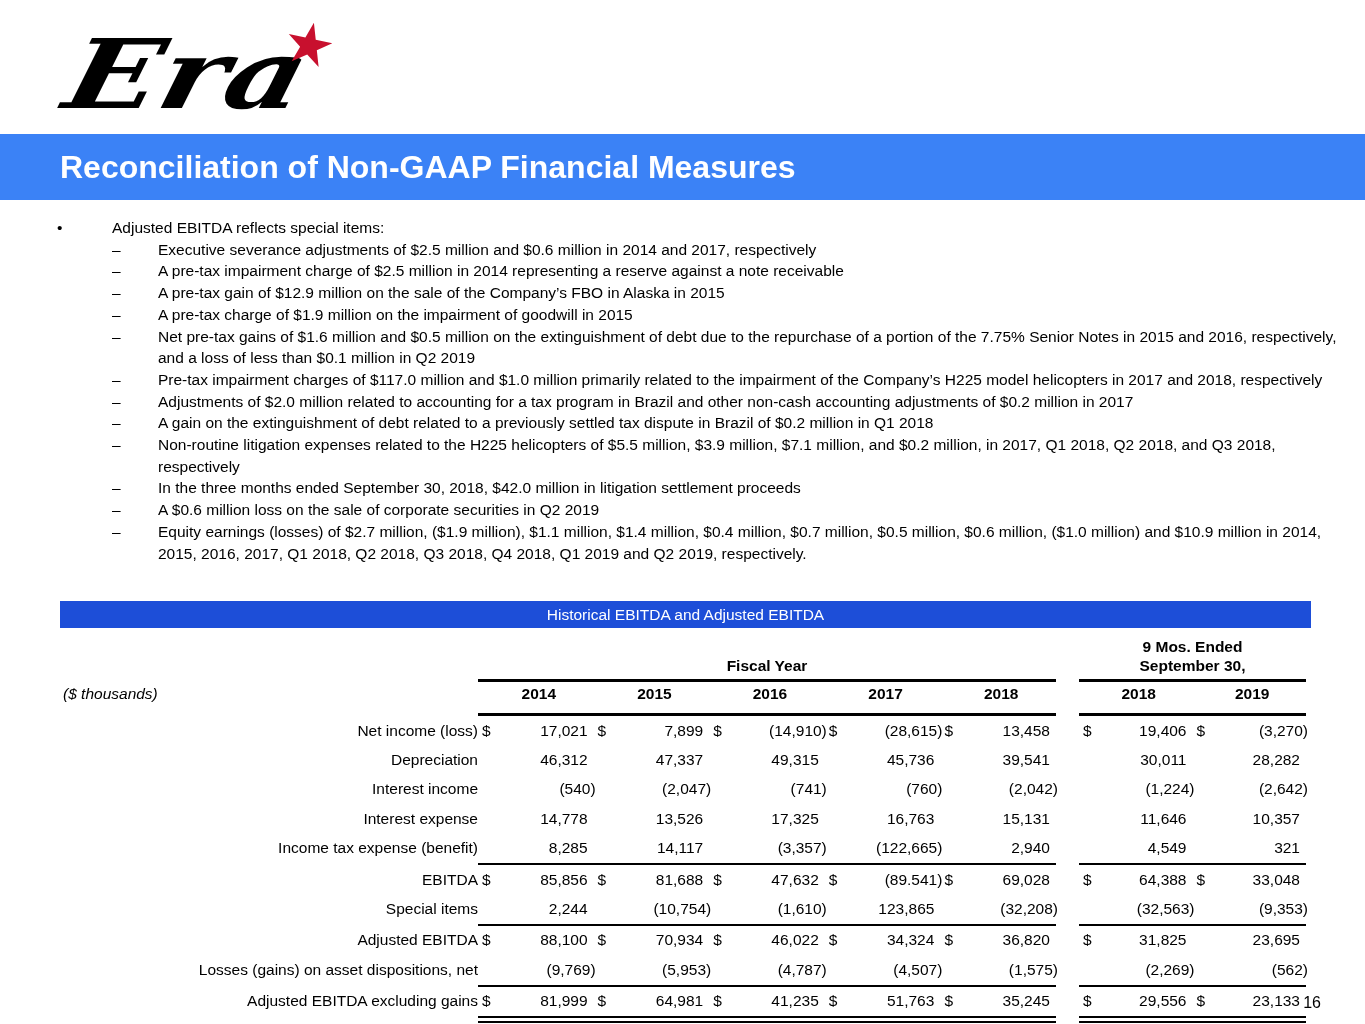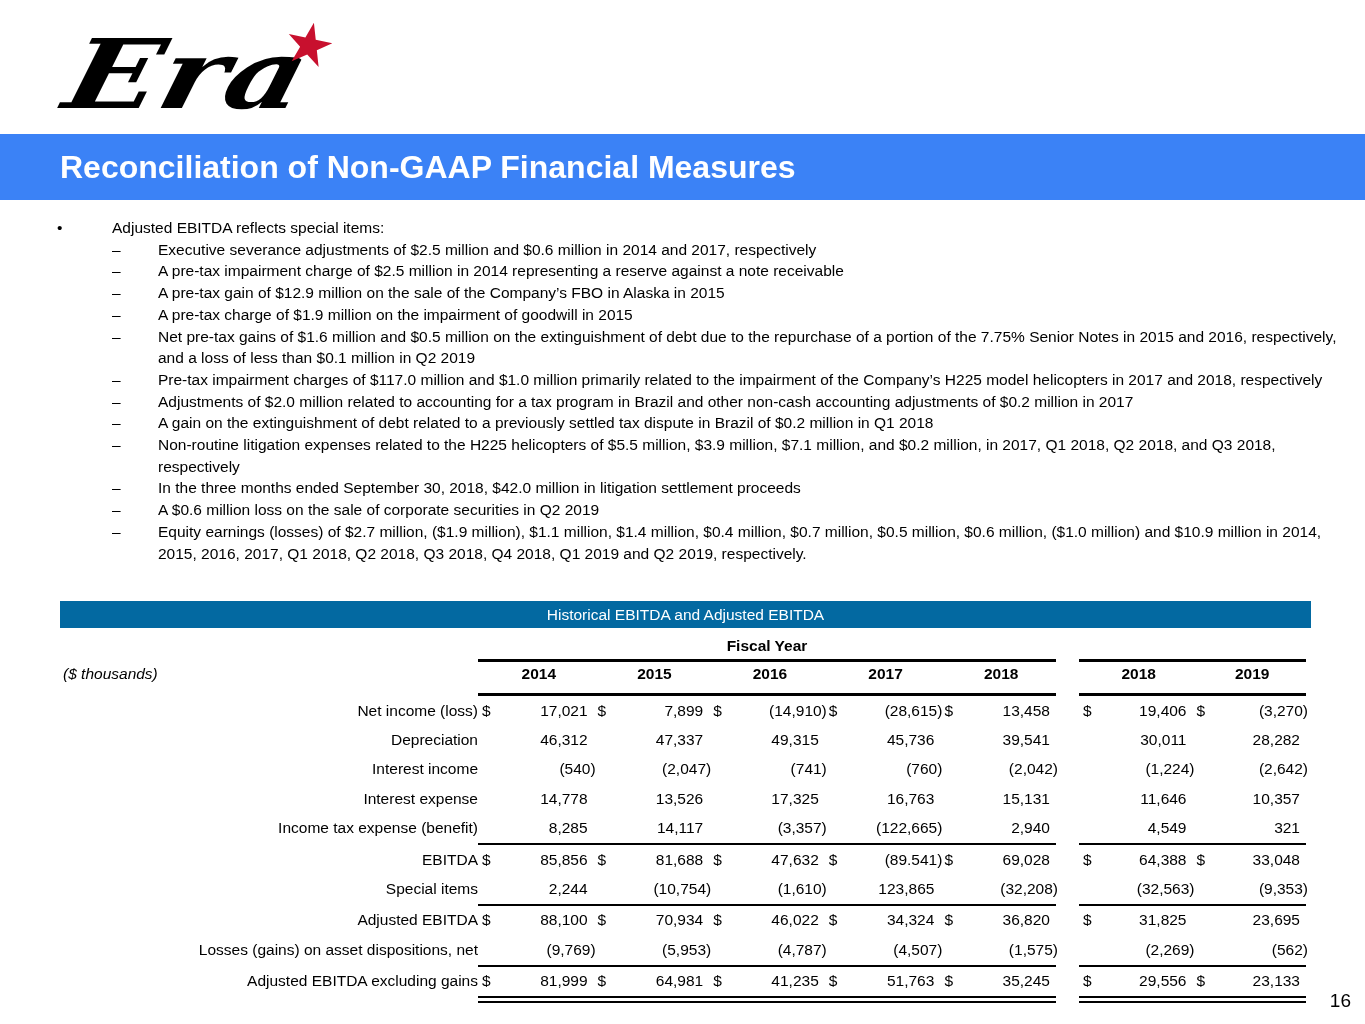--- a/index.html
+++ b/index.html
@@ -68,21 +68,21 @@
 
   .trow { display: flex; align-items: center; height: 29.4px; }
   .rlabel { width: 418px; flex: 0 0 auto; padding-left: 3px; box-sizing: border-box; text-align: right; }
   .rlabel.ind { padding-left: 17px; }
   .cell { flex: 1; display: flex; justify-content: space-between; padding: 0 6px 0 4px; }
   .dol { width: 12px; text-align: left; }
   .val { text-align: right; }
   .val.neg { margin-right: -8px; }
 
   
-  .pagenum { position: absolute; right: 14px; bottom: 12px; font-size: 19px; }
+  .pagenum { position: absolute; right: 44px; bottom: 12px; font-size: 16px; }
 </style>
 </head>
 <body>
 
 <div class="page">
 
   <div class="logo">
     <svg width="310" height="122" viewBox="0 0 310 122">
       <g transform="skewX(-14)">
         <text x="38" y="96" font-family="'DejaVu Serif', serif" font-style="italic" font-weight="bold" font-size="96" fill="#000000" textLength="238" lengthAdjust="spacingAndGlyphs">Era</text>
@@ -147,26 +147,30 @@
         </div>
         <div class="sub-row">
           <span class="dash">–</span>
           <span class="sub-text">Equity earnings (losses) of $2.7 million, ($1.9 million), $1.1 million, $1.4 million, $0.4 million, $0.7 million, $0.5 million, $0.6 million, ($1.0 million) and $10.9 million in 2014, 2015, 2016, 2017, Q1 2018, Q2 2018, Q3 2018, Q4 2018, Q1 2019 and Q2 2019, respectively.</span>
         </div>
       </div>
   </div>
 
   <div class="tablewrap">
 
-    <div class="caption" style="background:#0369a1;">Historical EBITDA and Adjusted EBITDA</div>
+    <div class="caption" style="background:#1d4ed8;">Historical EBITDA and Adjusted EBITDA</div>
 
     <div class="hrow1">
       <div class="lblspace"></div>
       <div class="fyw fyhead">Fiscal Year</div>
       <div class="gapcol"></div>
+      <div class="nmw nmhead">
+        <div>9 Mos. Ended</div>
+        <div>September 30,</div>
+      </div>
     </div>
 
     <div class="rrow r-hdr1">
       <div class="lblspace"></div>
         <div class="fyw seg hdr"></div>
         <div class="gapcol"></div>
         <div class="nmw seg hdr"></div>
     </div>
 
     <div class="hrow2">

